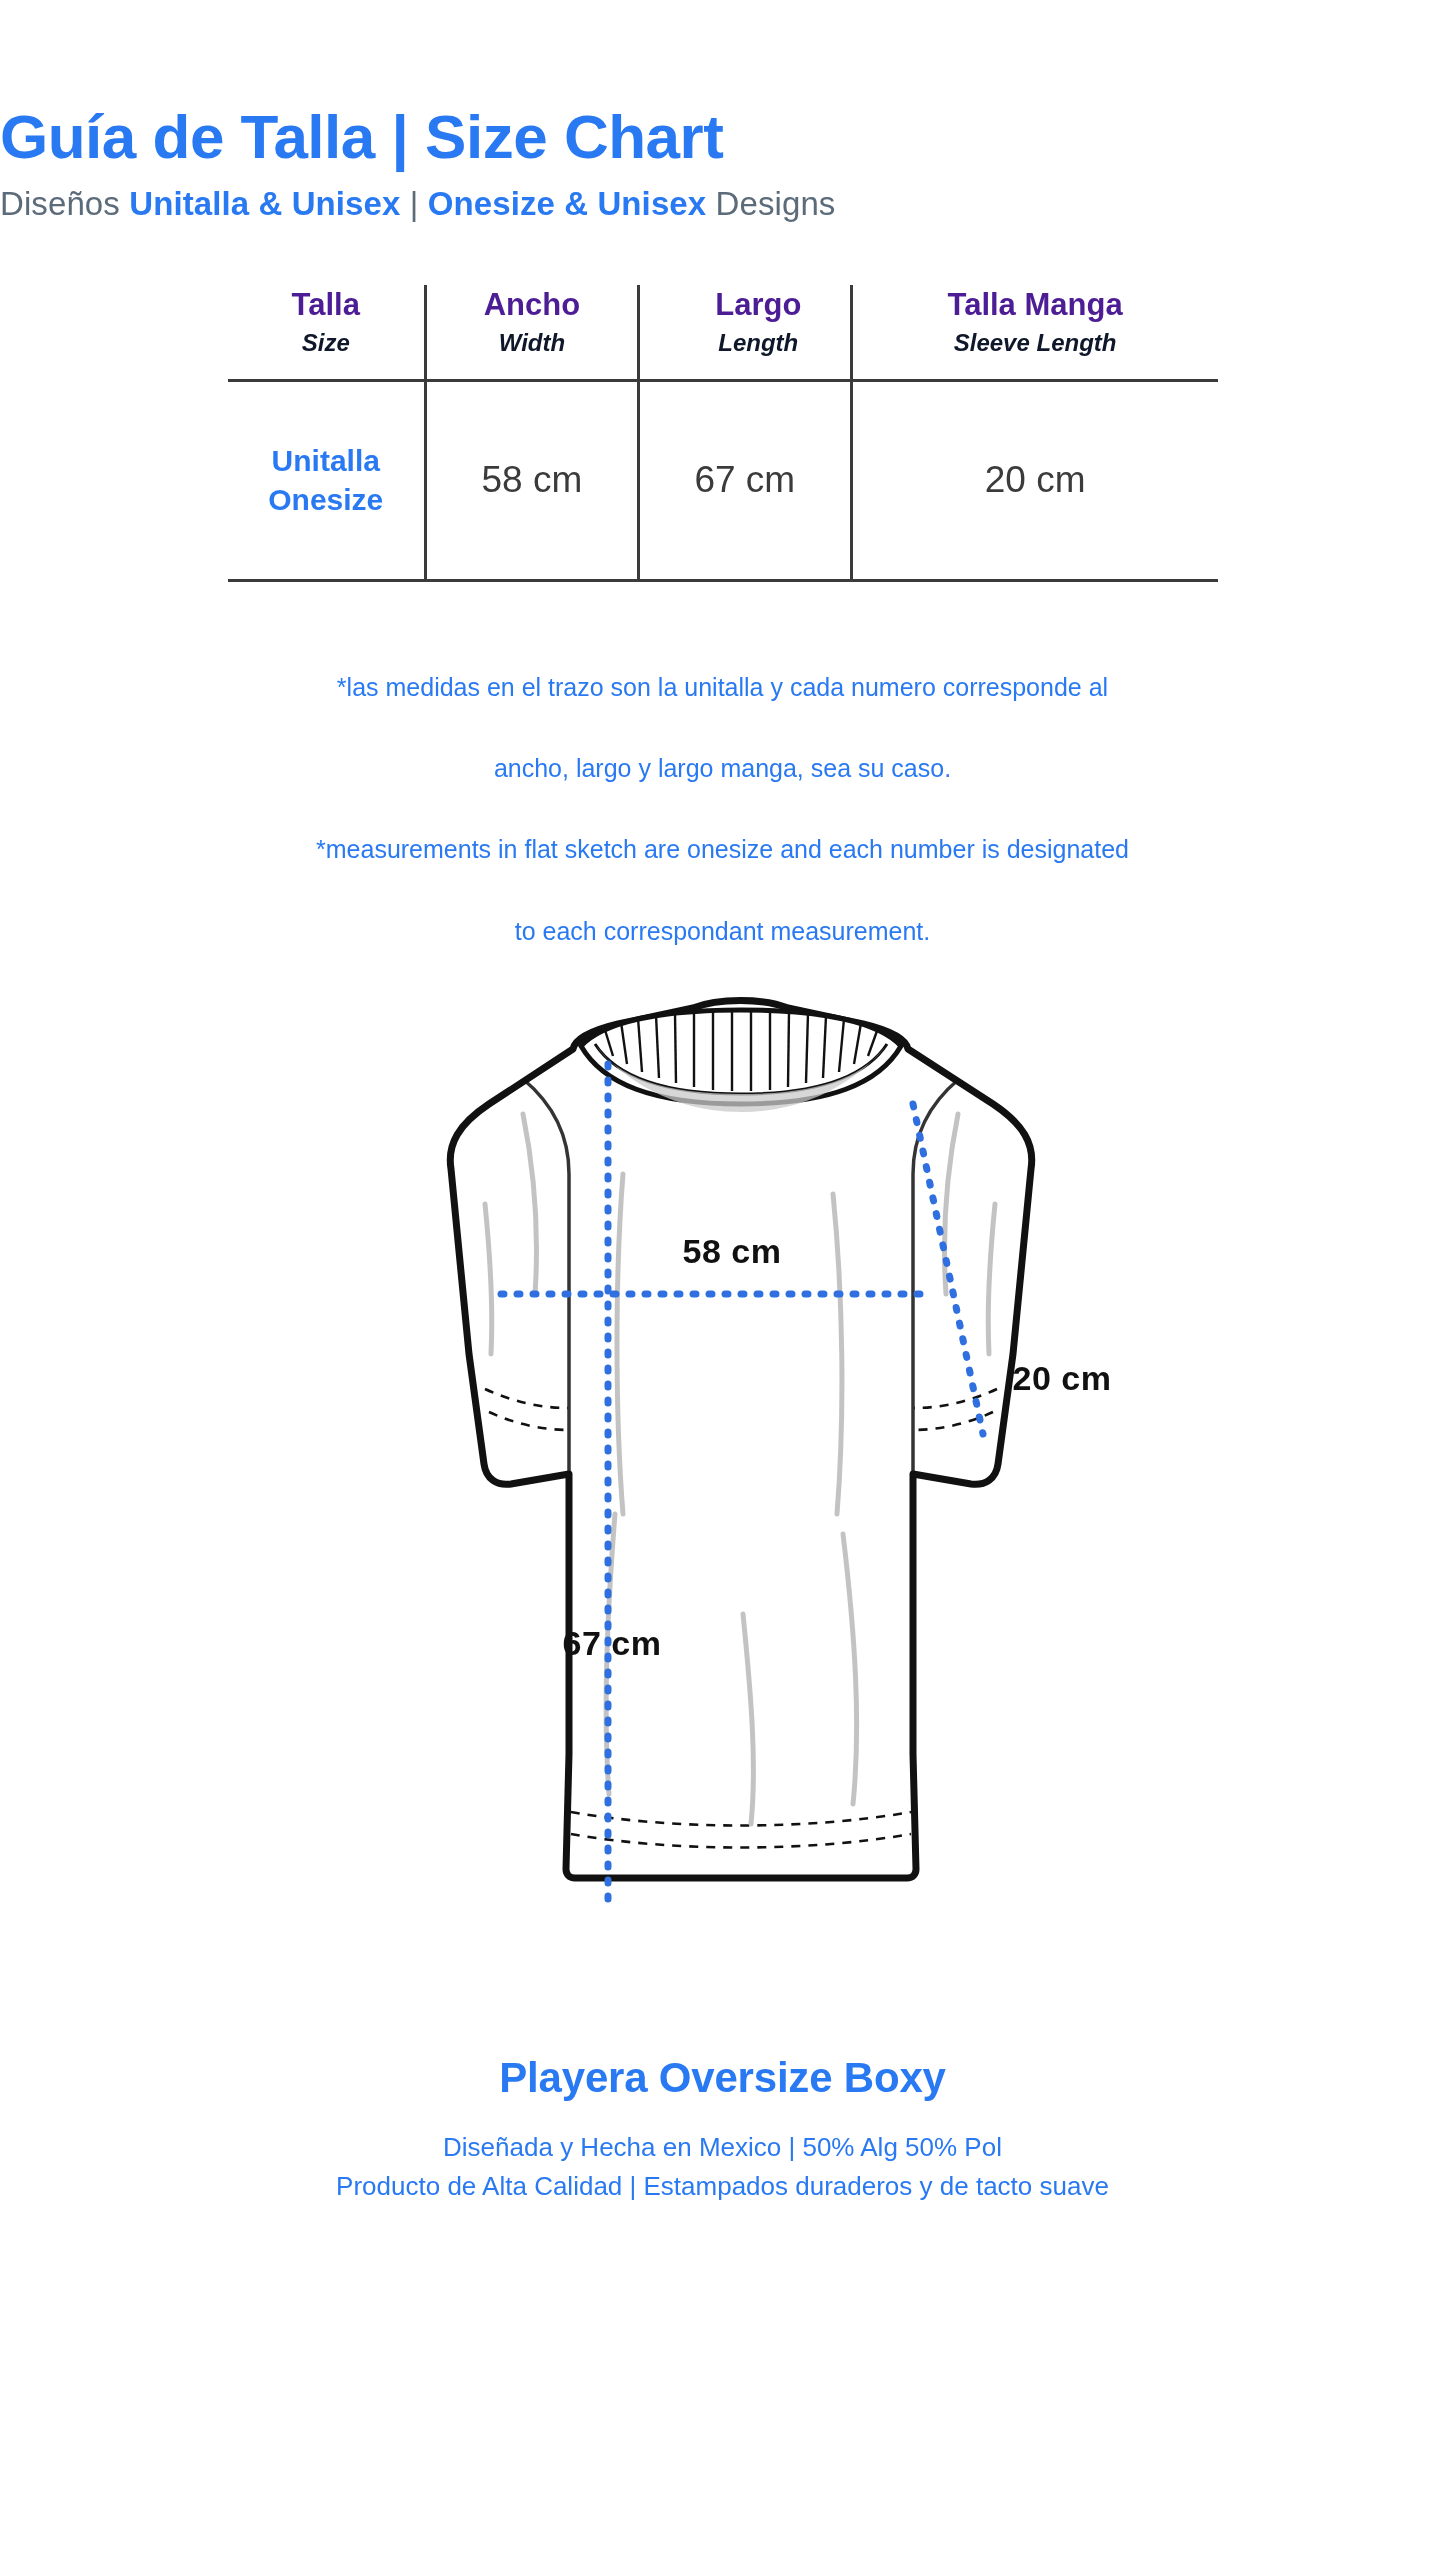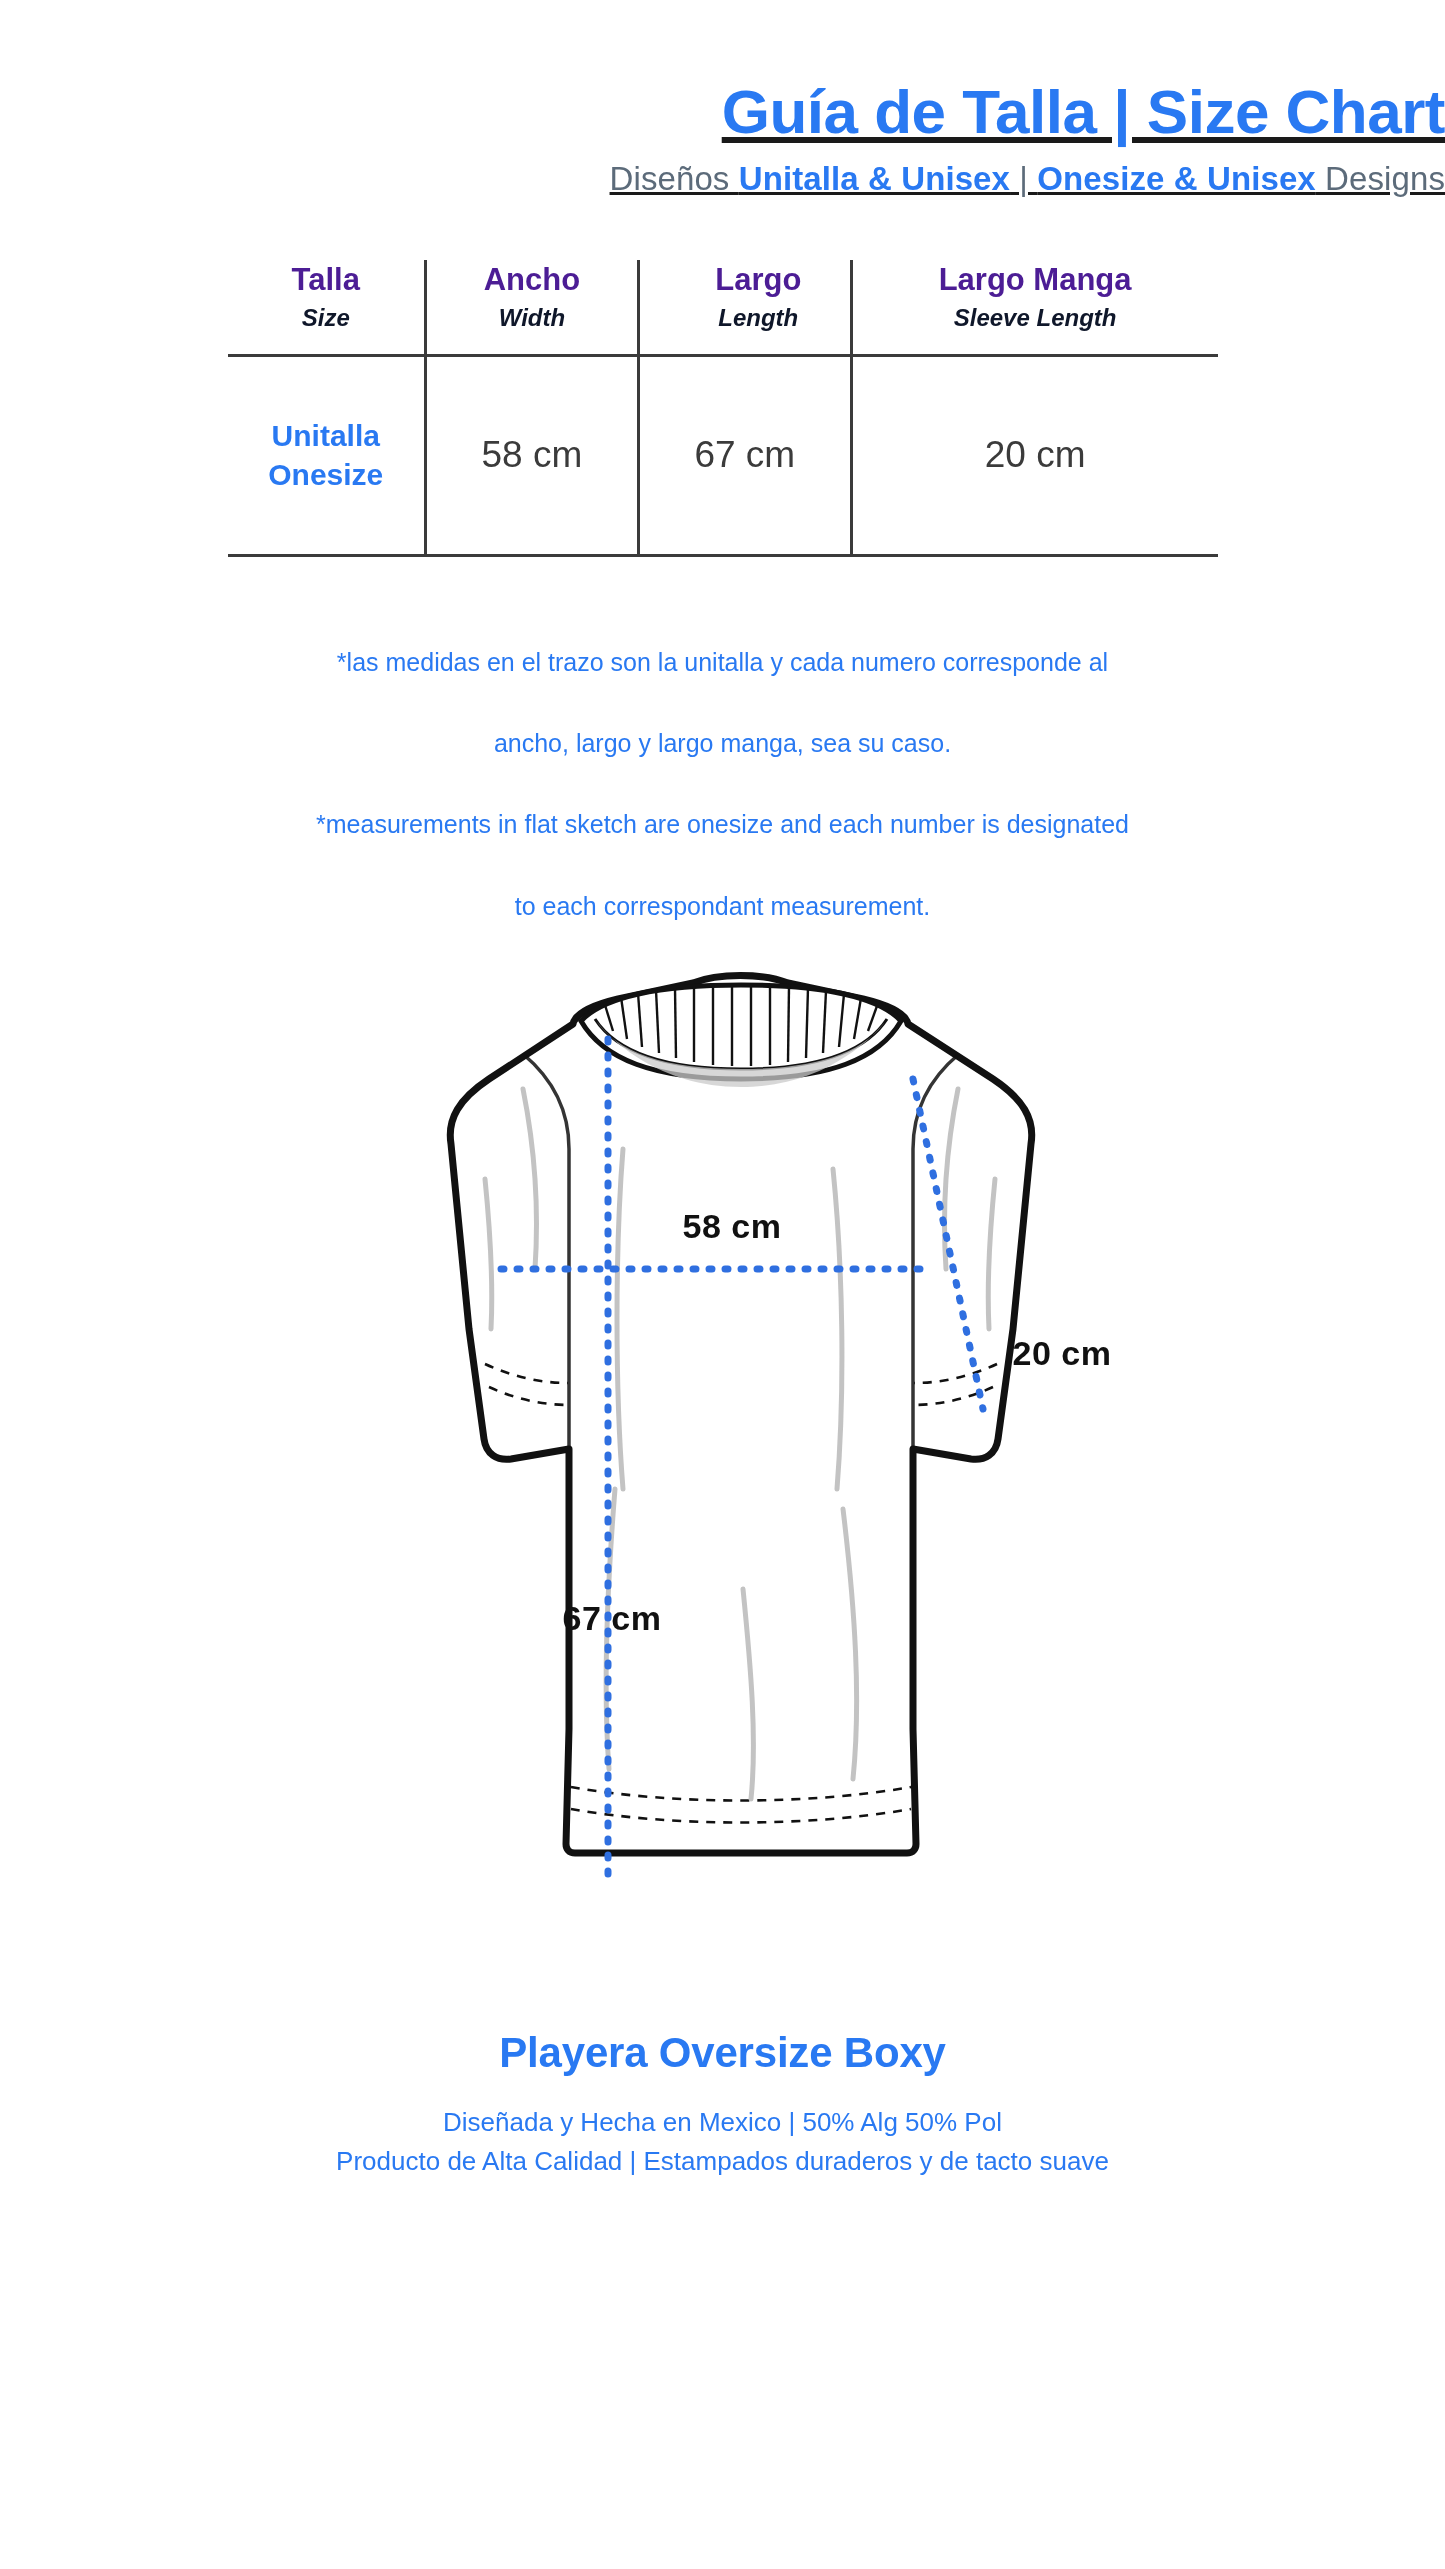--- a/index.html
+++ b/index.html
@@ -20,24 +20,23 @@
     width: 1445px;
     height: 2569px;
     position: relative;
     display: flex;
     flex-direction: column;
     align-items: center;
   }
 
   
   .header {
-    margin-top: 79px;
-    text-align: right;
+    margin-top: 104px;
+    text-align: left;
     width: 100%;
-    text-decoration: underline;
   }
   .main-title {
     font-size: 62px;
     font-weight: bold;
     color: #2979f2;
     letter-spacing: -0.5px;
     line-height: 1.05;
     margin: 0;
   }
   .subtitle {
@@ -202,21 +201,21 @@
           </th>
           <th class="col-head c-width">
             <span class="es">Ancho</span>
             <span class="en">Width</span>
           </th>
           <th class="col-head c-length">
             <span class="es">Largo</span>
             <span class="en">Length</span>
           </th>
           <th class="col-head c-sleeve">
-            <span class="es">Largo Manga</span>
+            <span class="es">Talla Manga</span>
             <span class="en">Sleeve Length</span>
           </th>
         </tr>
       </thead>
       <tbody>
         <tr class="body-row">
           <td class="size-label">
             <span class="es">Unitalla</span>
             <span class="en">Onesize</span>
           </td>

